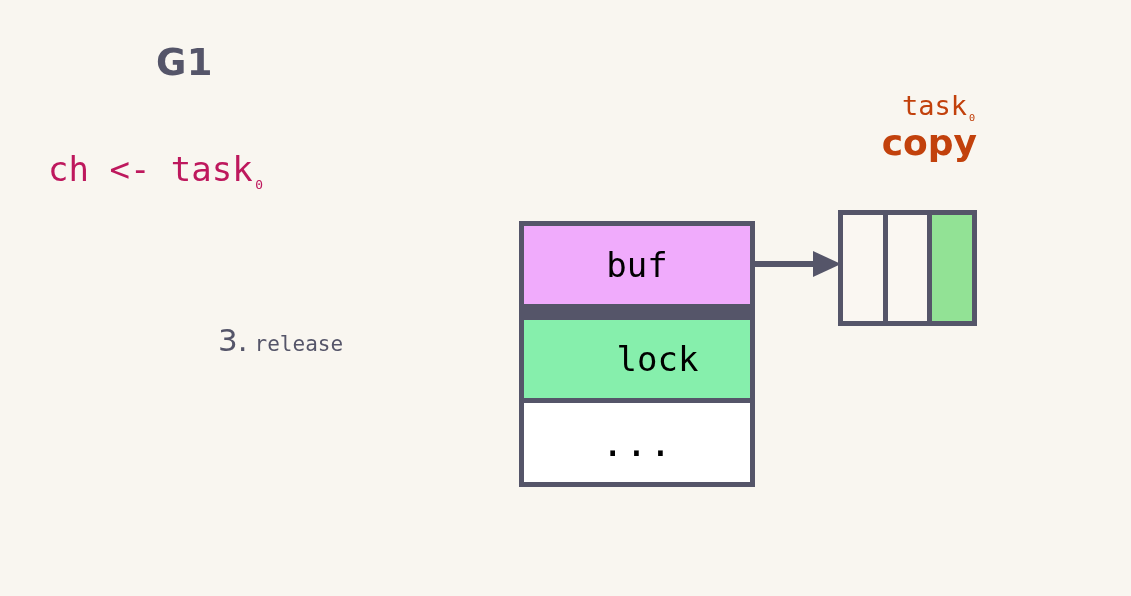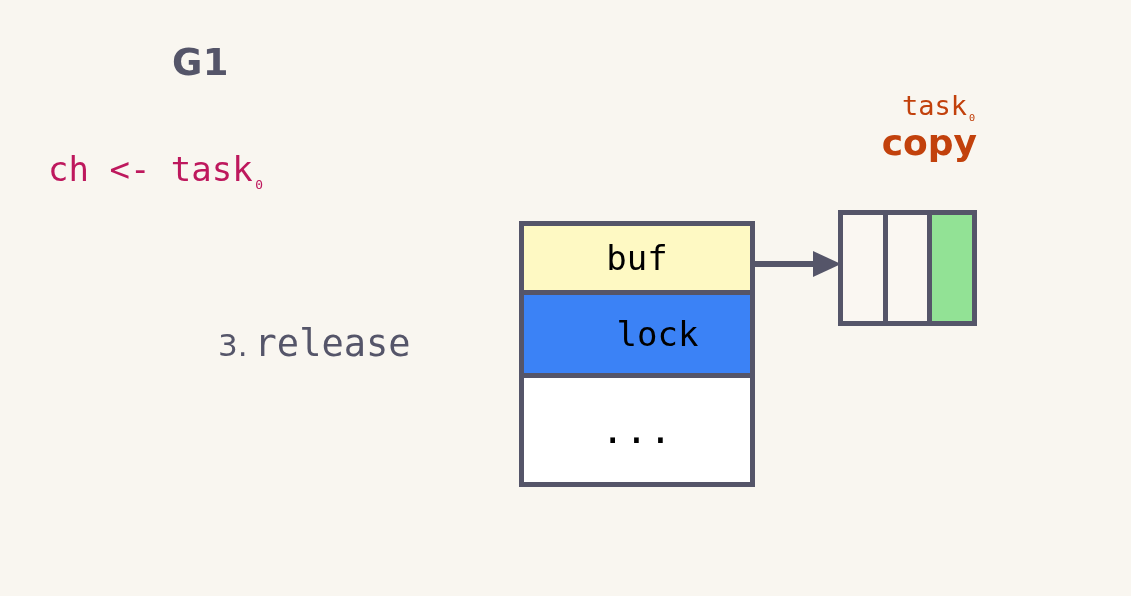--- a/index.html
+++ b/index.html
@@ -15,21 +15,21 @@
   }
   #stage {
     position: relative;
     width: 1131px;
     height: 596px;
   }
 
   
   .goroutine-title {
     position: absolute;
-    left: 172px;
+    left: 156px;
     top: 44px;
     font-family: "DejaVu Sans", sans-serif;
     font-weight: bold;
     font-size: 37px;
     color: #555569;
     letter-spacing: 0.5px;
     line-height: 1;
     white-space: nowrap;
   }
 
@@ -54,21 +54,21 @@
     display: flex;
     align-items: baseline;
   }
   .step-num {
     font-family: "DejaVu Sans", sans-serif;
     font-size: 31px;
     margin-right: 7px;
   }
   .step-text {
     font-family: "DejaVu Sans Mono", monospace;
-    font-size: 37px;
+    font-size: 21px;
   }
 
   .sub {
     font-size: 0.62em;
     vertical-align: sub;
     line-height: 0;
   }
 
   
   .chan-box {
@@ -86,27 +86,27 @@
   .chan-row {
     box-sizing: border-box;
     display: flex;
     align-items: center;
     justify-content: center;
     font-family: "DejaVu Sans Mono", monospace;
     font-size: 34px;
     color: #000000;
   }
   .row-buf {
-    height: 64px;
-    background: #fef9c3;
+    height: 78px;
+    background: #f0abfc;
   }
   .row-lock {
     height: 78px;
-    background: #3b82f6;
-    margin-top: 5px;
+    background: #86efac;
+    margin-top: 16px;
     padding-left: 41px;
   }
   .row-rest {
     flex: 1;
     background: #ffffff;
     margin-top: 5px;
     font-size: 38px;
     letter-spacing: 1px;
   }
 

